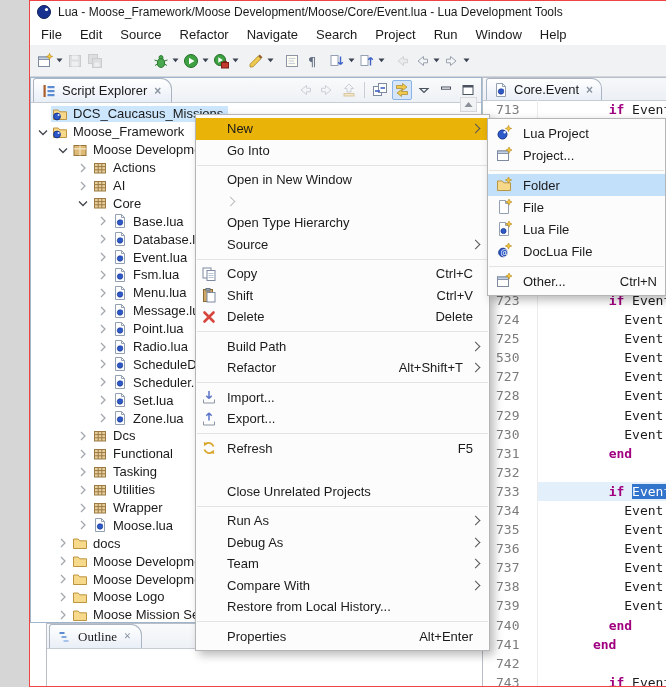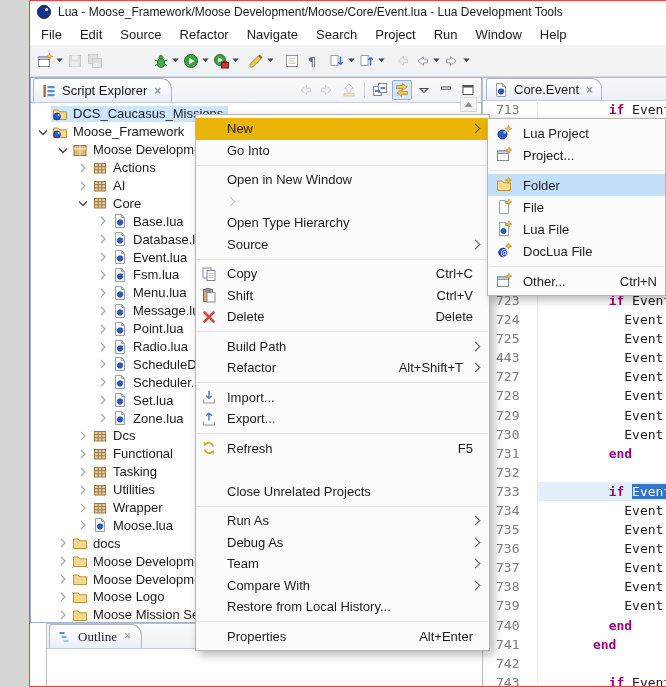--- a/index.html
+++ b/index.html
@@ -867,21 +867,21 @@
         <div class="cl"><span class="ln">716</span><span class="ct"></span></div>
         <div class="cl"><span class="ln">717</span><span class="ct">             Event.IniDCSUnitName = Event.IniDCSUnit:getName()</span></div>
         <div class="cl"><span class="ln">718</span><span class="ct">             Event.IniUnitName = Event.IniDCSUnitName</span></div>
         <div class="cl"><span class="ln">719</span><span class="ct">             Event.IniUnit = UNIT:FindByName( Event.IniUnitName )</span></div>
         <div class="cl"><span class="ln">720</span><span class="ct">             Event.IniDCSGroup = Event.IniDCSUnit:getGroup()</span></div>
         <div class="cl"><span class="ln">721</span><span class="ct">          <span class="kw">end</span></span></div>
         <div class="cl"><span class="ln">722</span><span class="ct"></span></div>
         <div class="cl"><span class="ln">723</span><span class="ct">        <span class="kw">if</span> Event.initiator </span></div>
         <div class="cl"><span class="ln">724</span><span class="ct">          Event.IniDCSUnit = Event.initiator</span></div>
         <div class="cl"><span class="ln">725</span><span class="ct">          Event.IniDCSUnitName = Event.IniDCSUnit:getName()</span></div>
-        <div class="cl"><span class="ln">443</span><span class="ct">          Event.IniUnitName = Event.IniDCSUnitName</span></div>
+        <div class="cl"><span class="ln">530</span><span class="ct">          Event.IniUnitName = Event.IniDCSUnitName</span></div>
         <div class="cl"><span class="ln">727</span><span class="ct">          Event.IniUnit = UNIT:FindByName( Event.IniUnitName )</span></div>
         <div class="cl"><span class="ln">728</span><span class="ct">          Event.IniDCSGroup = Event.IniDCSUnit:getGroup()</span></div>
         <div class="cl"><span class="ln">729</span><span class="ct">          Event.IniDCSGroupName = Event.IniDCSGroup:getName()</span></div>
         <div class="cl"><span class="ln">730</span><span class="ct">          Event.IniGroupName = Event.IniDCSGroupName</span></div>
         <div class="cl"><span class="ln">731</span><span class="ct">        <span class="kw">end</span></span></div>
         <div class="cl"><span class="ln">732</span><span class="ct"></span></div>
         <div class="cl cur"><span class="ln">733</span><span class="ct">        <span class="kw">if</span> <span class="sel-tok">Event.</span>initiator </span></div>
         <div class="cl"><span class="ln">734</span><span class="ct">          Event.IniDCSUnit = Event.initiator</span></div>
         <div class="cl"><span class="ln">735</span><span class="ct">          Event.IniDCSUnitName = Event.IniDCSUnit:getName()</span></div>
         <div class="cl"><span class="ln">736</span><span class="ct">          Event.IniUnitName = Event.IniDCSUnitName</span></div>

